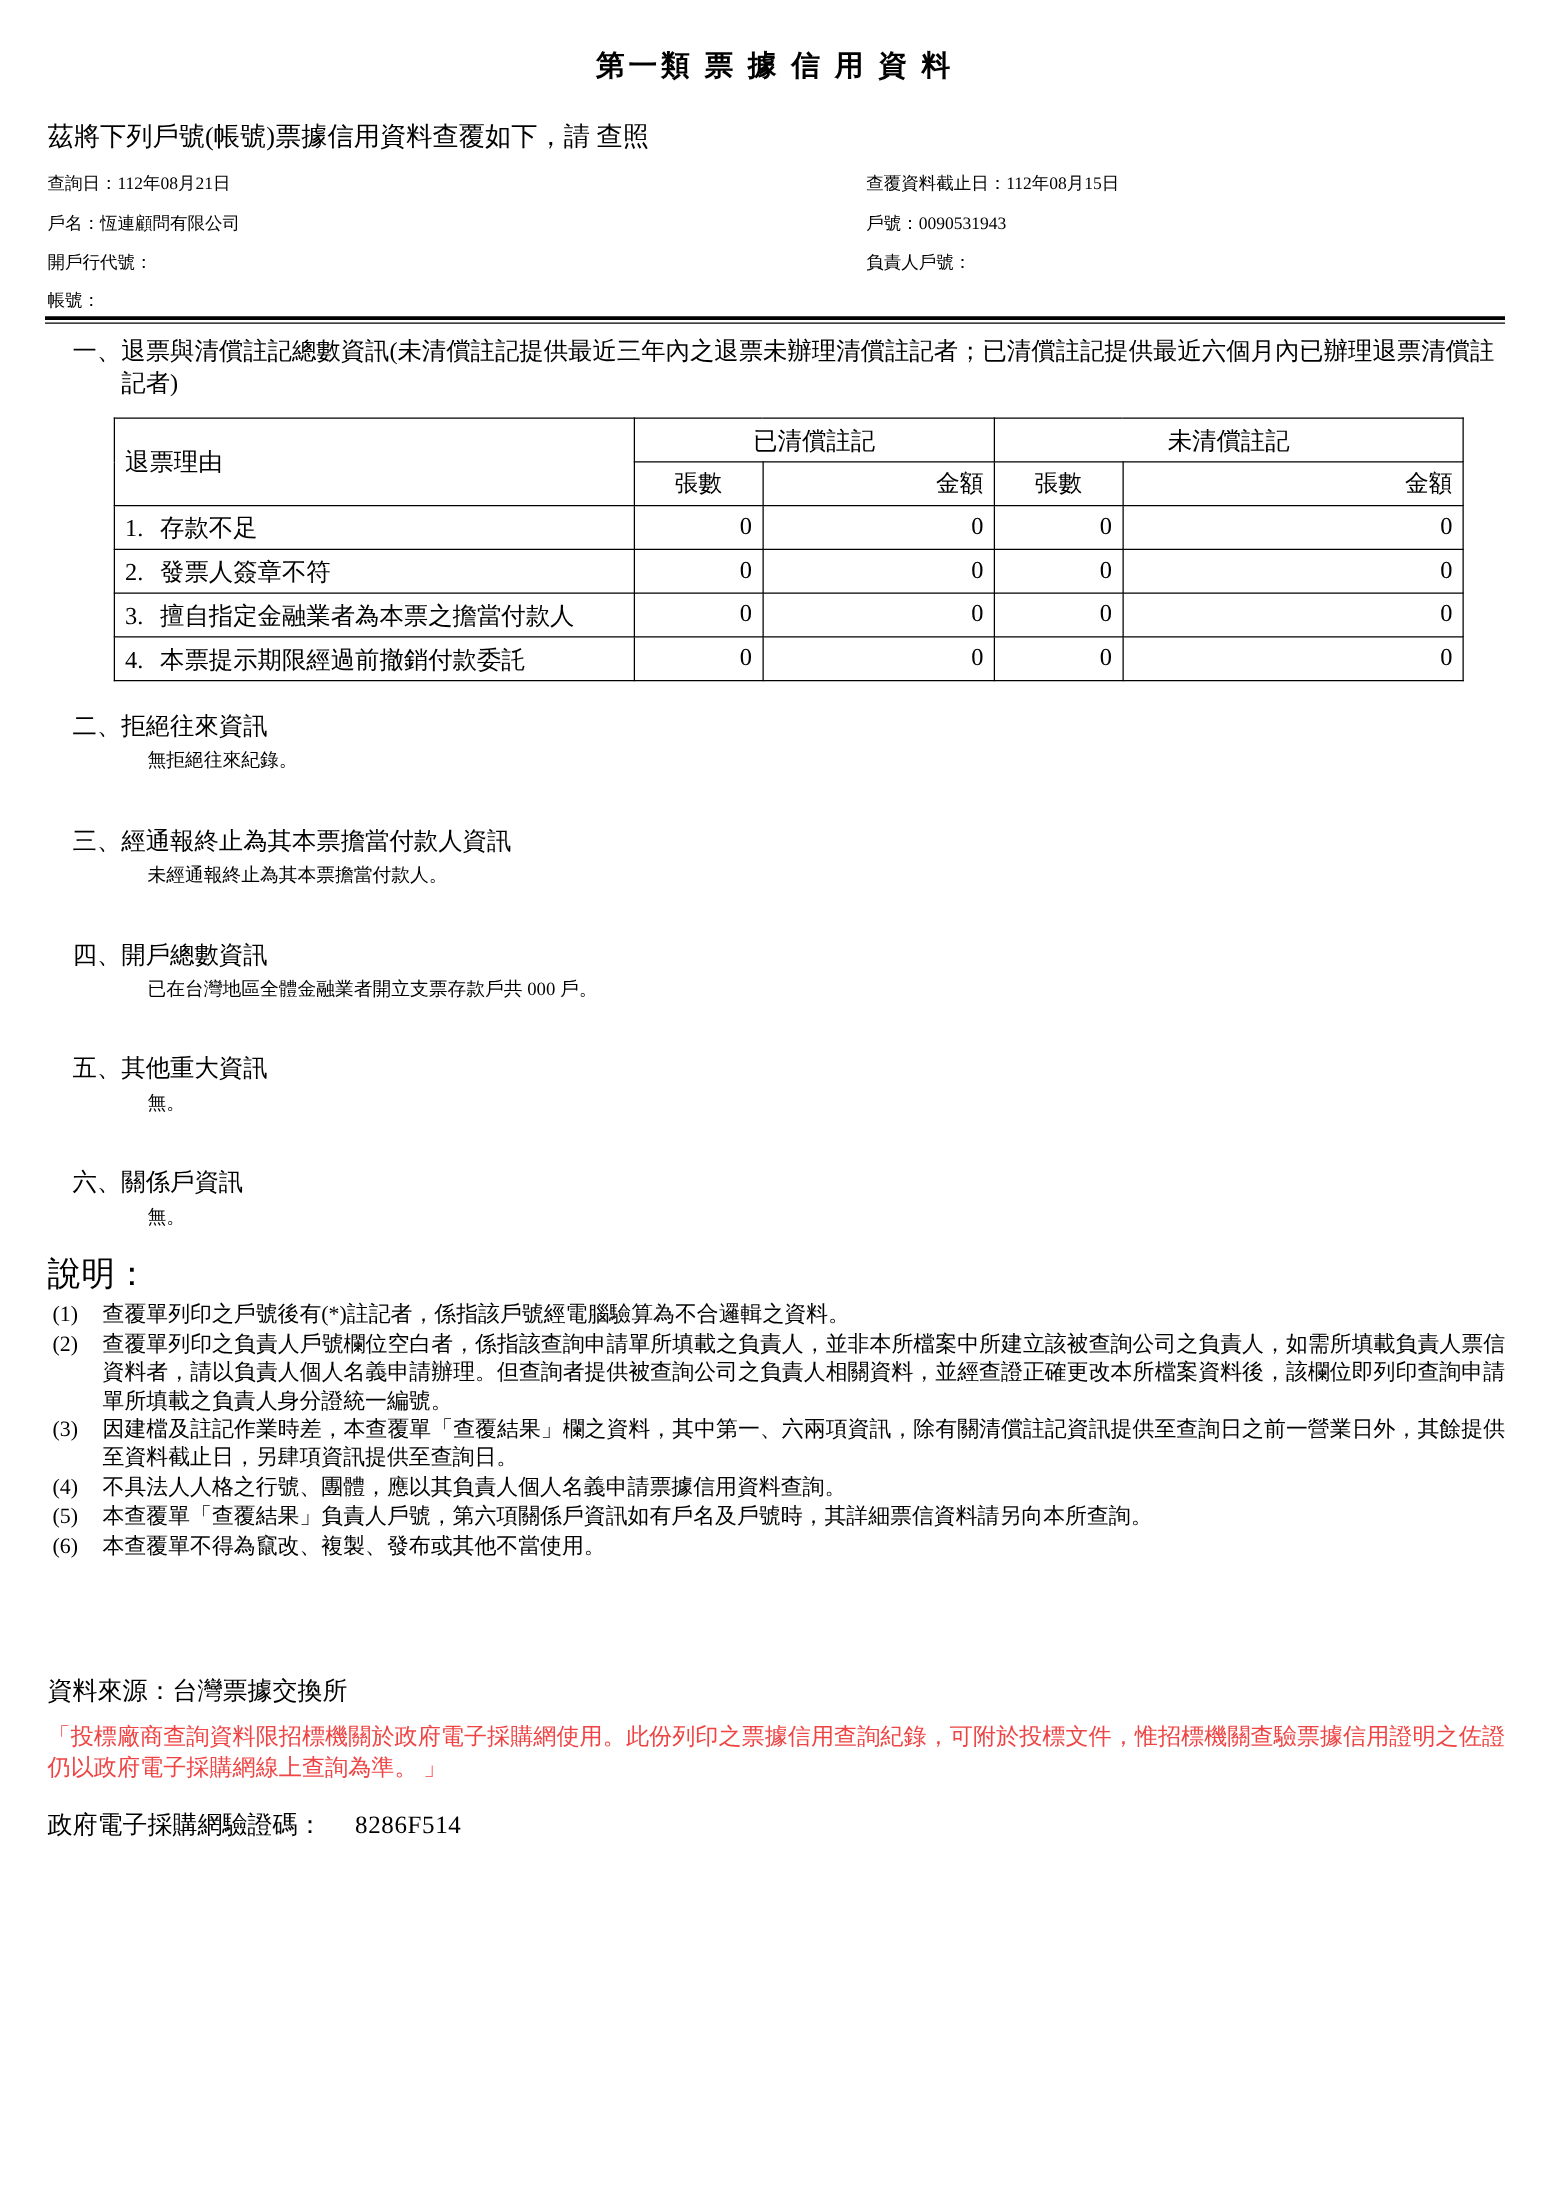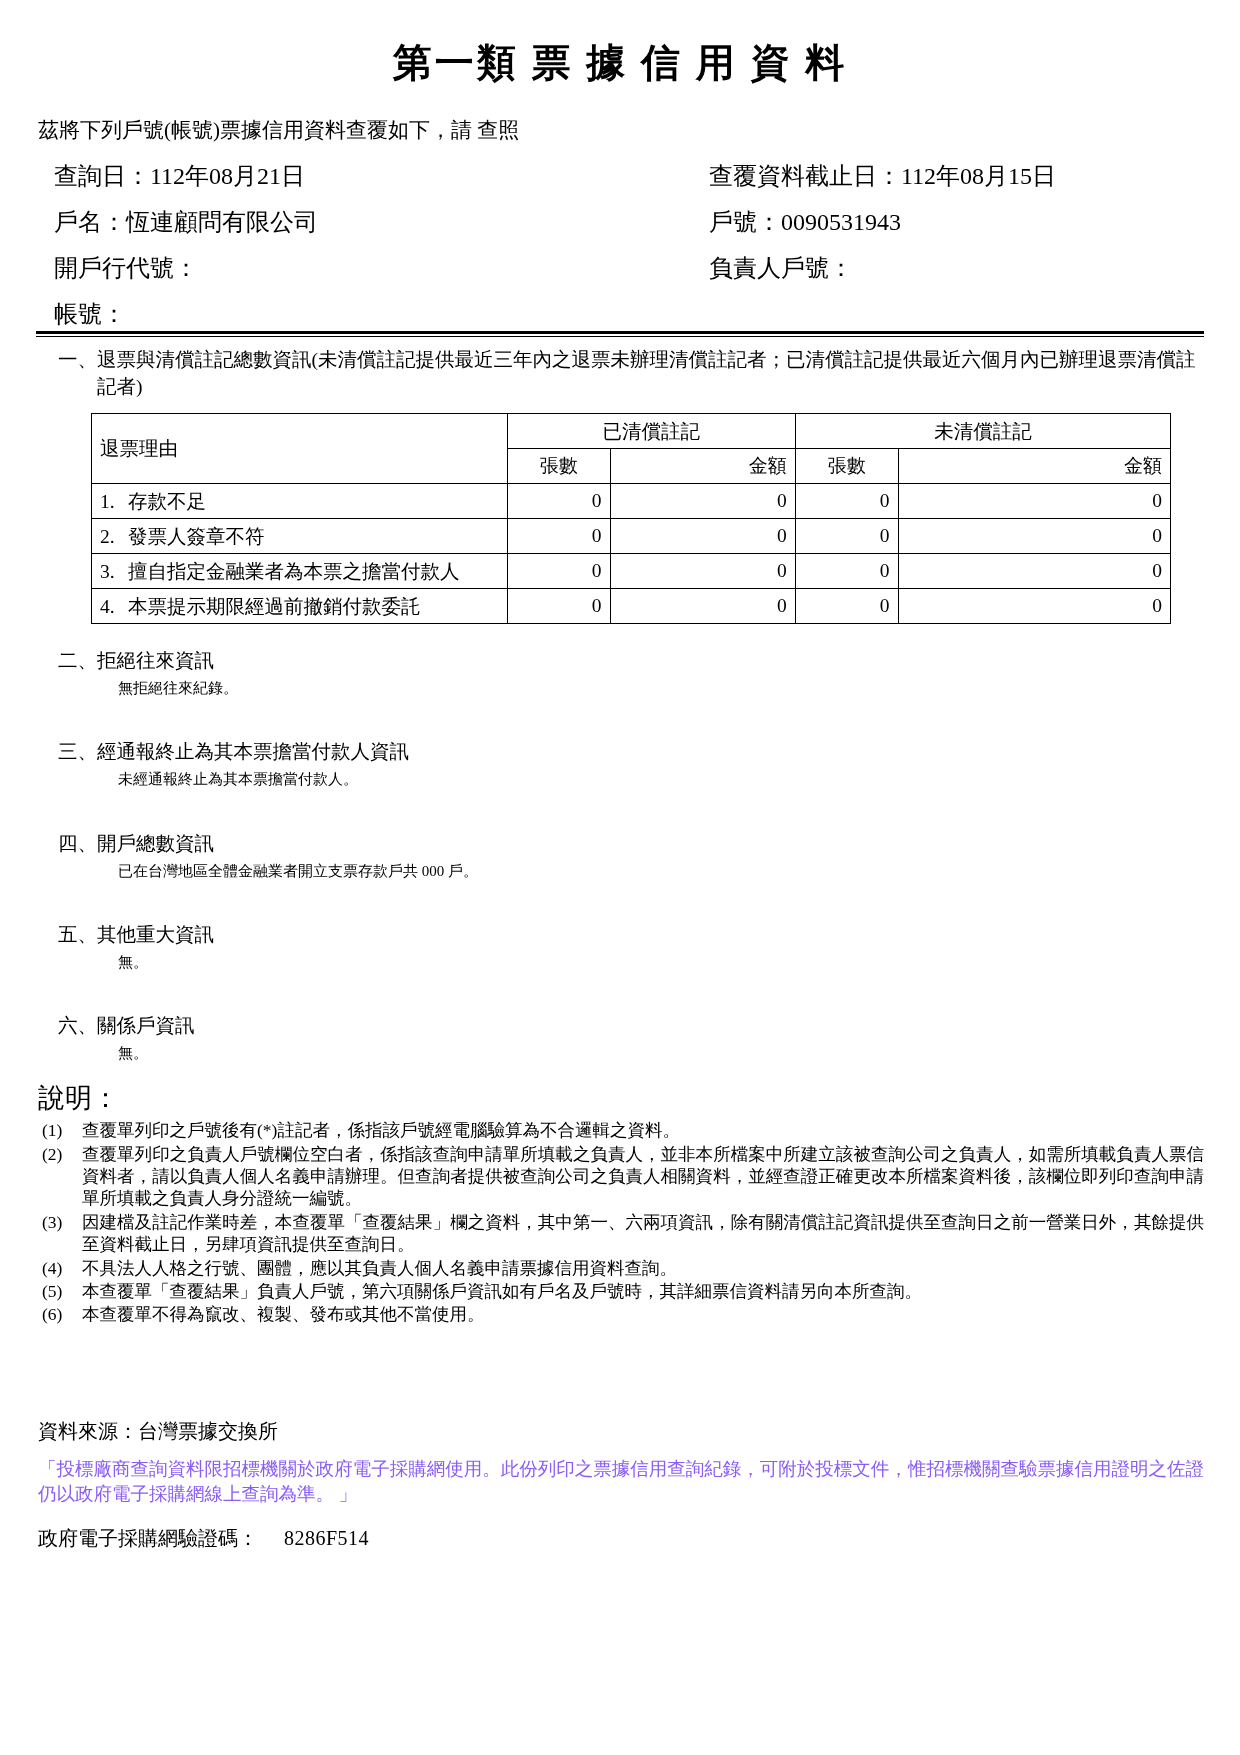--- a/index.html
+++ b/index.html
@@ -20,42 +20,42 @@
     position: relative;
     width: 1240px;
     height: 1755px;
     box-sizing: border-box;
     padding: 22px 36px 0 36px;
   }
 
   
   .doc-title {
     text-align: center;
-    font-size: 39px;
+    font-size: 23px;
     font-weight: bold;
     letter-spacing: 3px;
     margin: 16px 0 26px 0;
     line-height: 1.3;
   }
 
   
   .intro-line {
     font-size: 21px;
     margin: 0 0 13px 2px;
     line-height: 1.5;
   }
 
   
   .meta-grid {
     display: grid;
     grid-template-columns: 655px auto;
     row-gap: 11px;
-    font-size: 24px;
+    font-size: 14px;
     line-height: 1.45;
-    margin-left: 18px;
+    margin-left: 2px;
   }
   .meta-cell {
     white-space: nowrap;
   }
   .meta-cell .val {
     font-family: "Liberation Serif", serif;
   }
 
   
   .result-heading {
@@ -371,19 +371,19 @@
       <span class="note-text">本查覆單「查覆結果」負責人戶號，第六項關係戶資訊如有戶名及戶號時，其詳細票信資料請另向本所查詢。</span>
     </div>
     <div class="note-item">
       <span class="note-marker">(6)</span>
       <span class="note-text">本查覆單不得為竄改、複製、發布或其他不當使用。</span>
     </div>
   </div>
 
   <div class="footer-block">
     <div class="source-line">資料來源：台灣票據交換所</div>
-    <div class="warn" style="color: #8b5cf6;">「投標廠商查詢資料限招標機關於政府電子採購網使用。此份列印之票據信用查詢紀錄，可附於投標文件，惟招標機關查驗票據信用證明之佐證仍以政府電子採購網線上查詢為準。 」</div>
+    <div class="warn" style="color: #ef4444;">「投標廠商查詢資料限招標機關於政府電子採購網使用。此份列印之票據信用查詢紀錄，可附於投標文件，惟招標機關查驗票據信用證明之佐證仍以政府電子採購網線上查詢為準。 」</div>
     <div class="verify-line">
       <span>政府電子採購網驗證碼：</span><span class="verify-code">8286F514</span>
     </div>
   </div>
 
 </div>
 
 </body></html>

